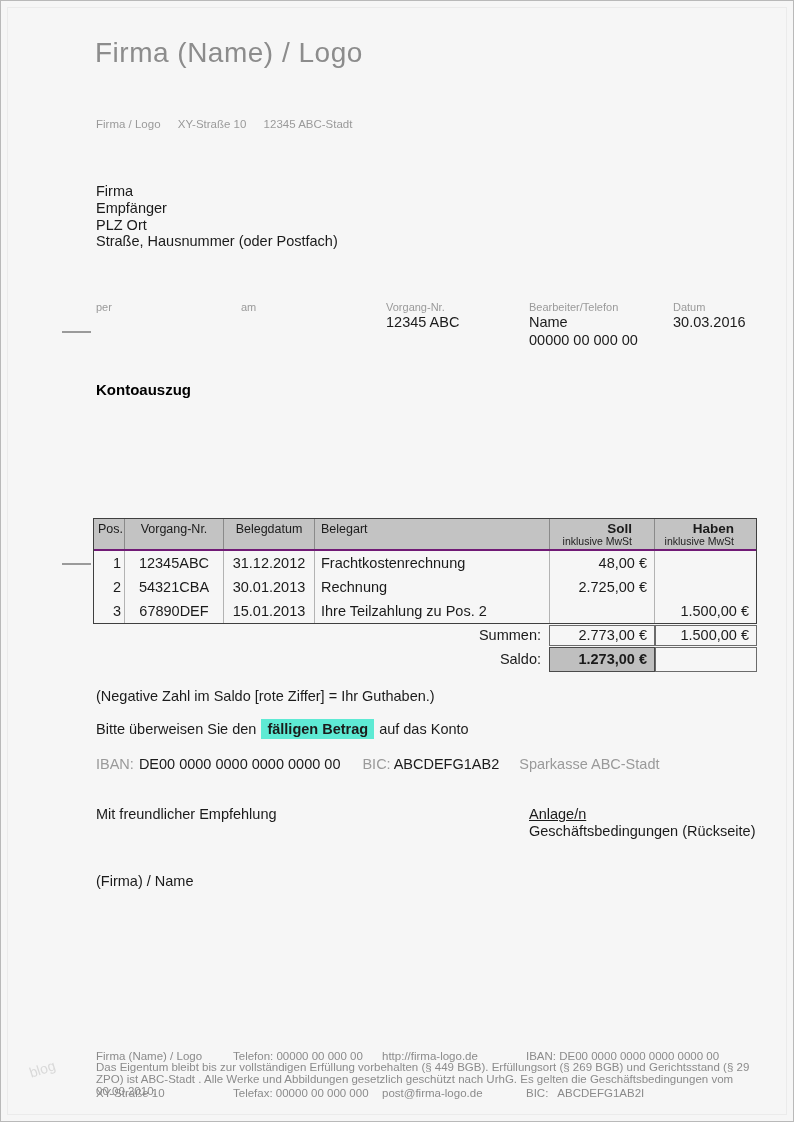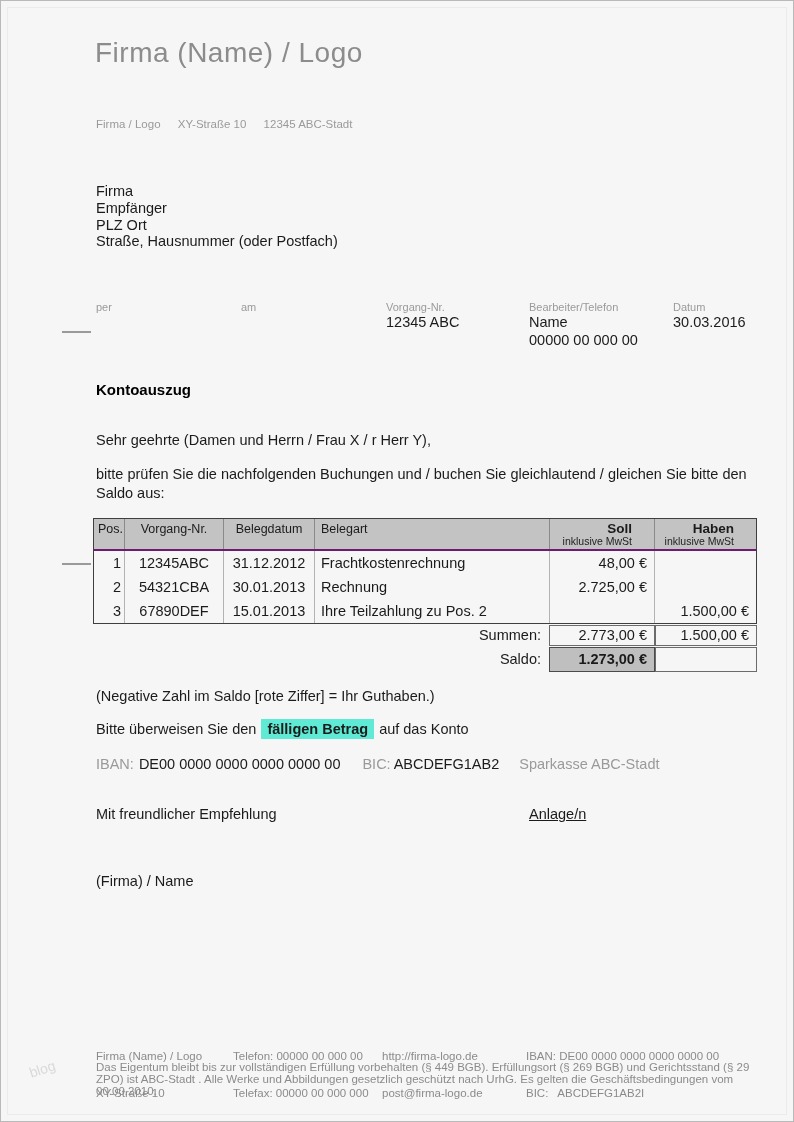--- a/index.html
+++ b/index.html
@@ -108,22 +108,20 @@
   <div class="abs info-label" style="left:528px; top:300px;">Bearbeiter/Telefon</div>
   <div class="abs info-value" style="left:528px; top:313px;">Name</div>
   <div class="abs info-value" style="left:528px; top:331px;">00000 00 000 00</div>
   <div class="abs info-label" style="left:672px; top:300px;">Datum</div>
   <div class="abs info-value" style="left:672px; top:313px;">30.03.2016</div>
 
   <div class="abs fold-mark" style="top:330px;"></div>
   <div class="abs fold-mark" style="top:562px;"></div>
 
   <div class="abs subject">Kontoauszug</div>
-  <div class="abs greeting">Sehr geehrte (Damen und Herrn / Frau X / r Herr Y),</div>
-  <div class="abs intro">bitte prüfen Sie die nachfolgenden Buchungen und / buchen Sie gleichlautend / gleichen Sie bitte den Saldo aus:</div>
 
   <div class="abs tbl">
     <div class="tbl-grid tbl-head">
       <div class="cell h-pos">Pos.</div>
       <div class="cell h-center">Vorgang-Nr.</div>
       <div class="cell h-center">Belegdatum</div>
       <div class="cell h-left">Belegart</div>
       <div class="cell h-amt">
         <div class="big">Soll</div>
         <div class="sub">inklusive MwSt</div>
@@ -177,20 +175,21 @@
     <span>Bitte überweisen Sie den</span><span class="transfer-highlight">fälligen Betrag</span><span>auf das Konto</span>
   </div>
 
   <div class="abs account-line">
     <span class="acct-label">IBAN:</span><span class="acct-value">DE00 0000 0000 0000 0000 00</span><span class="acct-label bic-label">BIC:</span><span class="acct-value bic-value">ABCDEFG1AB2</span><span class="bank-name">Sparkasse ABC-Stadt</span>
   </div>
 
   <div class="abs closing">Mit freundlicher Empfehlung</div>
   <div class="abs enclosure">
     <div class="enclosure-label">Anlage/n</div>
+    <div>Geschäftsbedingungen (Rückseite)</div>
   </div>
   <div class="abs signature">(Firma) / Name</div>
 
   <div class="abs footer-col fc1">
     <div>Firma (Name) / Logo</div>
     <div>XY-Straße 10</div>
     
   </div>
   <div class="abs footer-col fc2">
     <div>Telefon: 00000 00 000 00</div>

